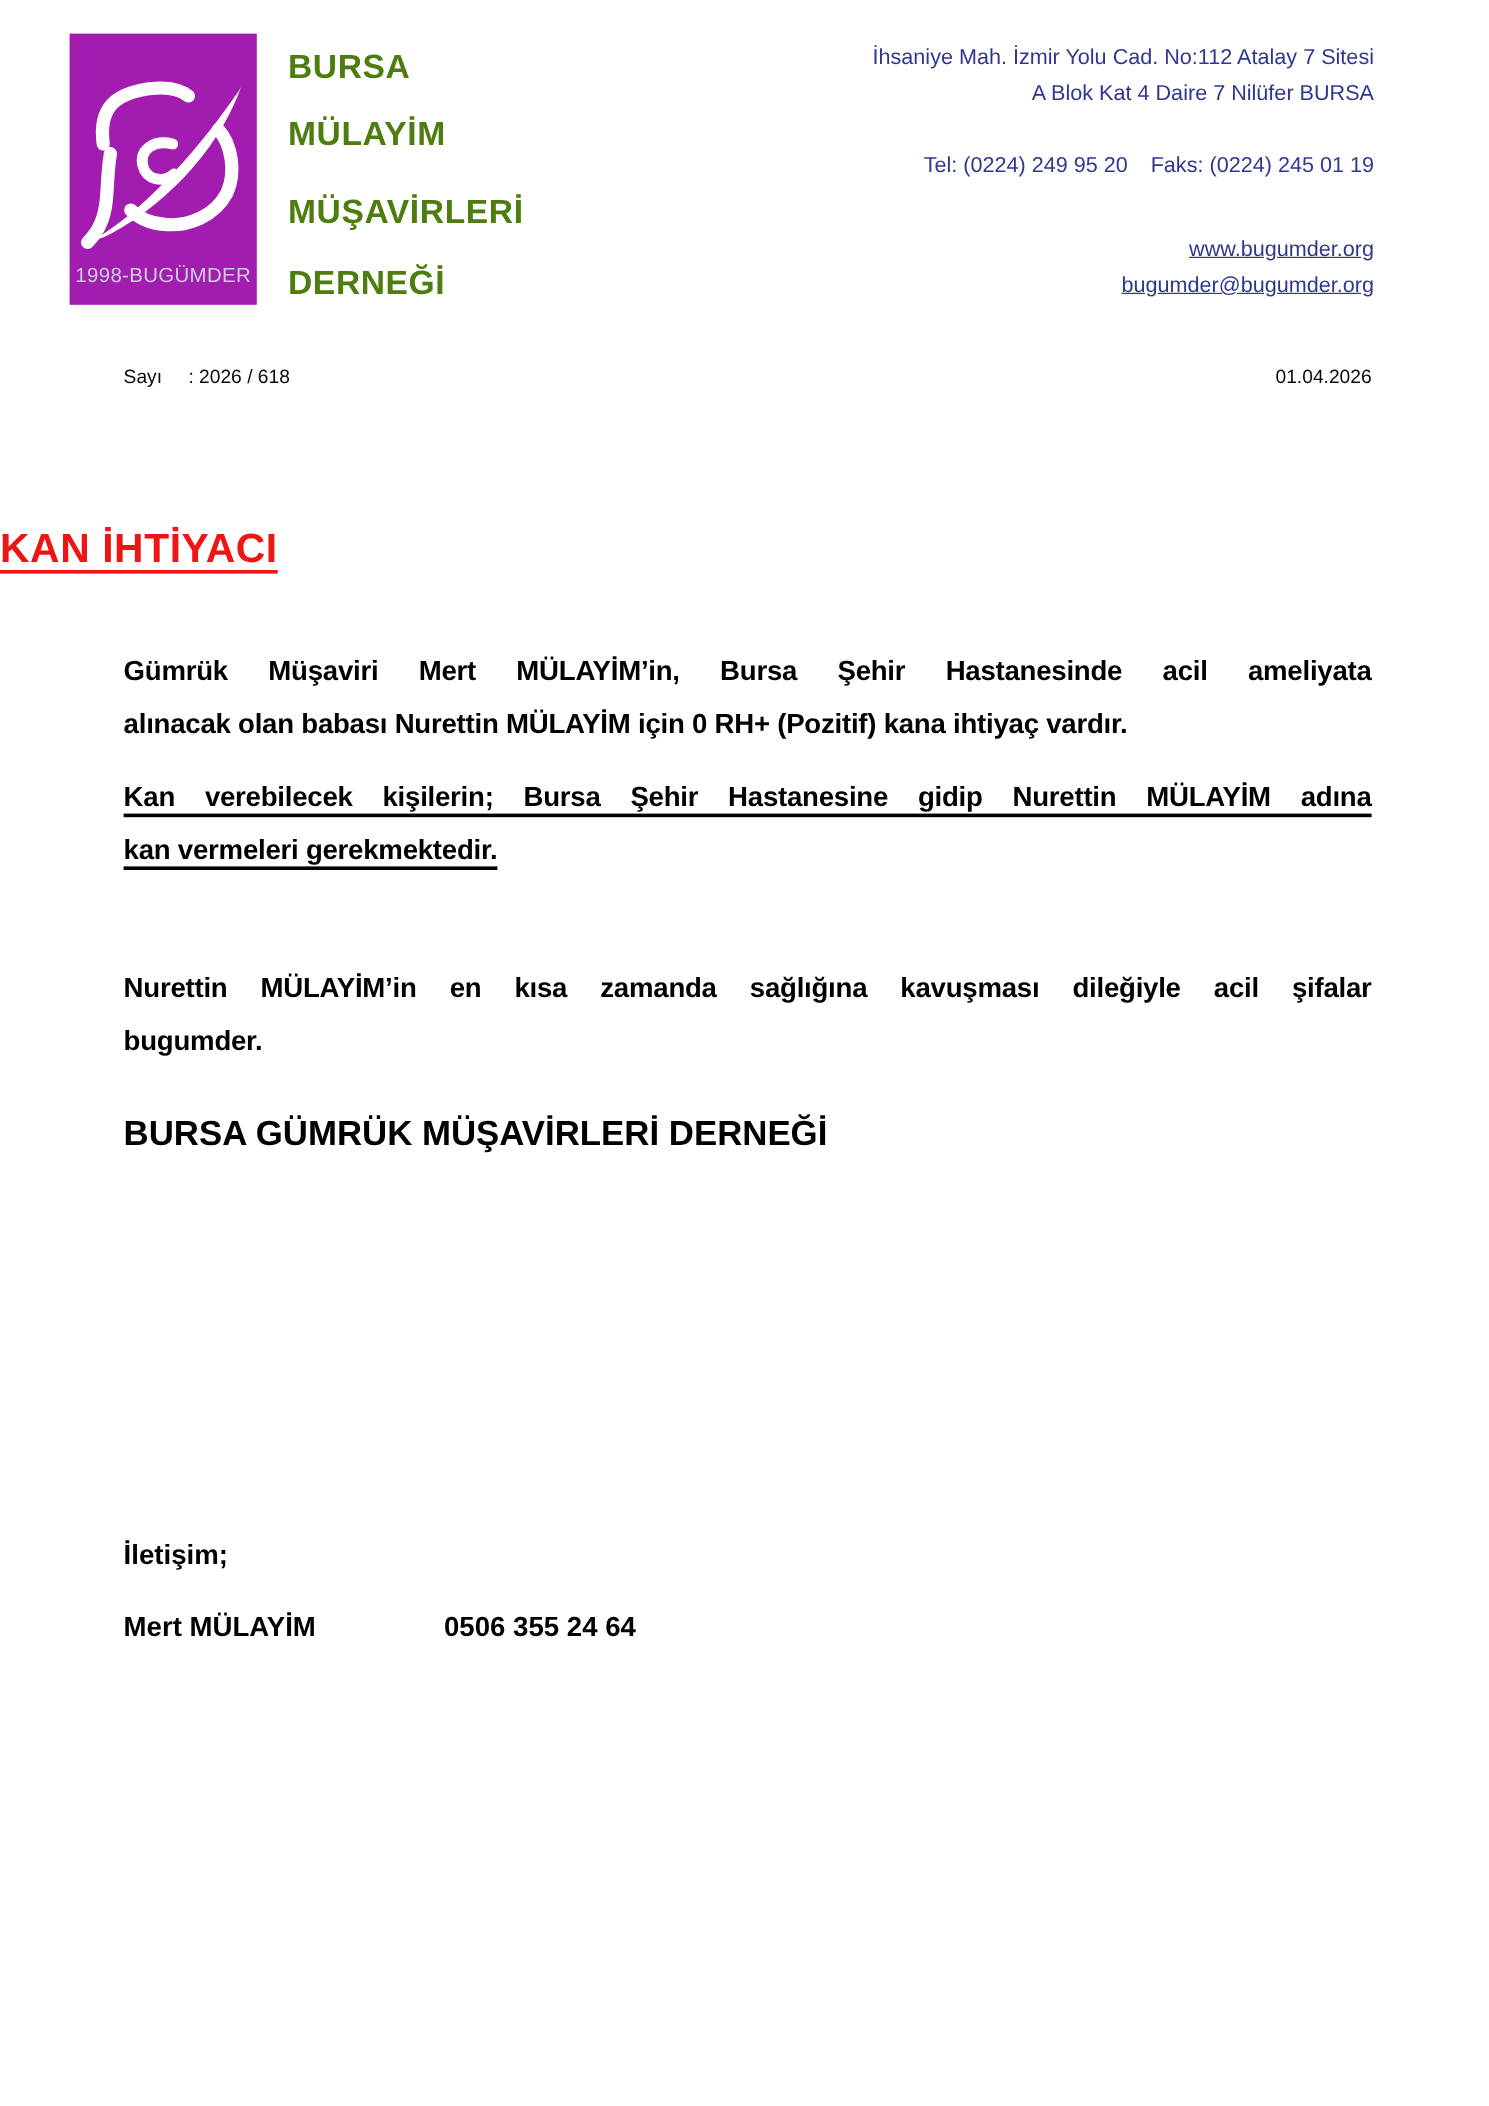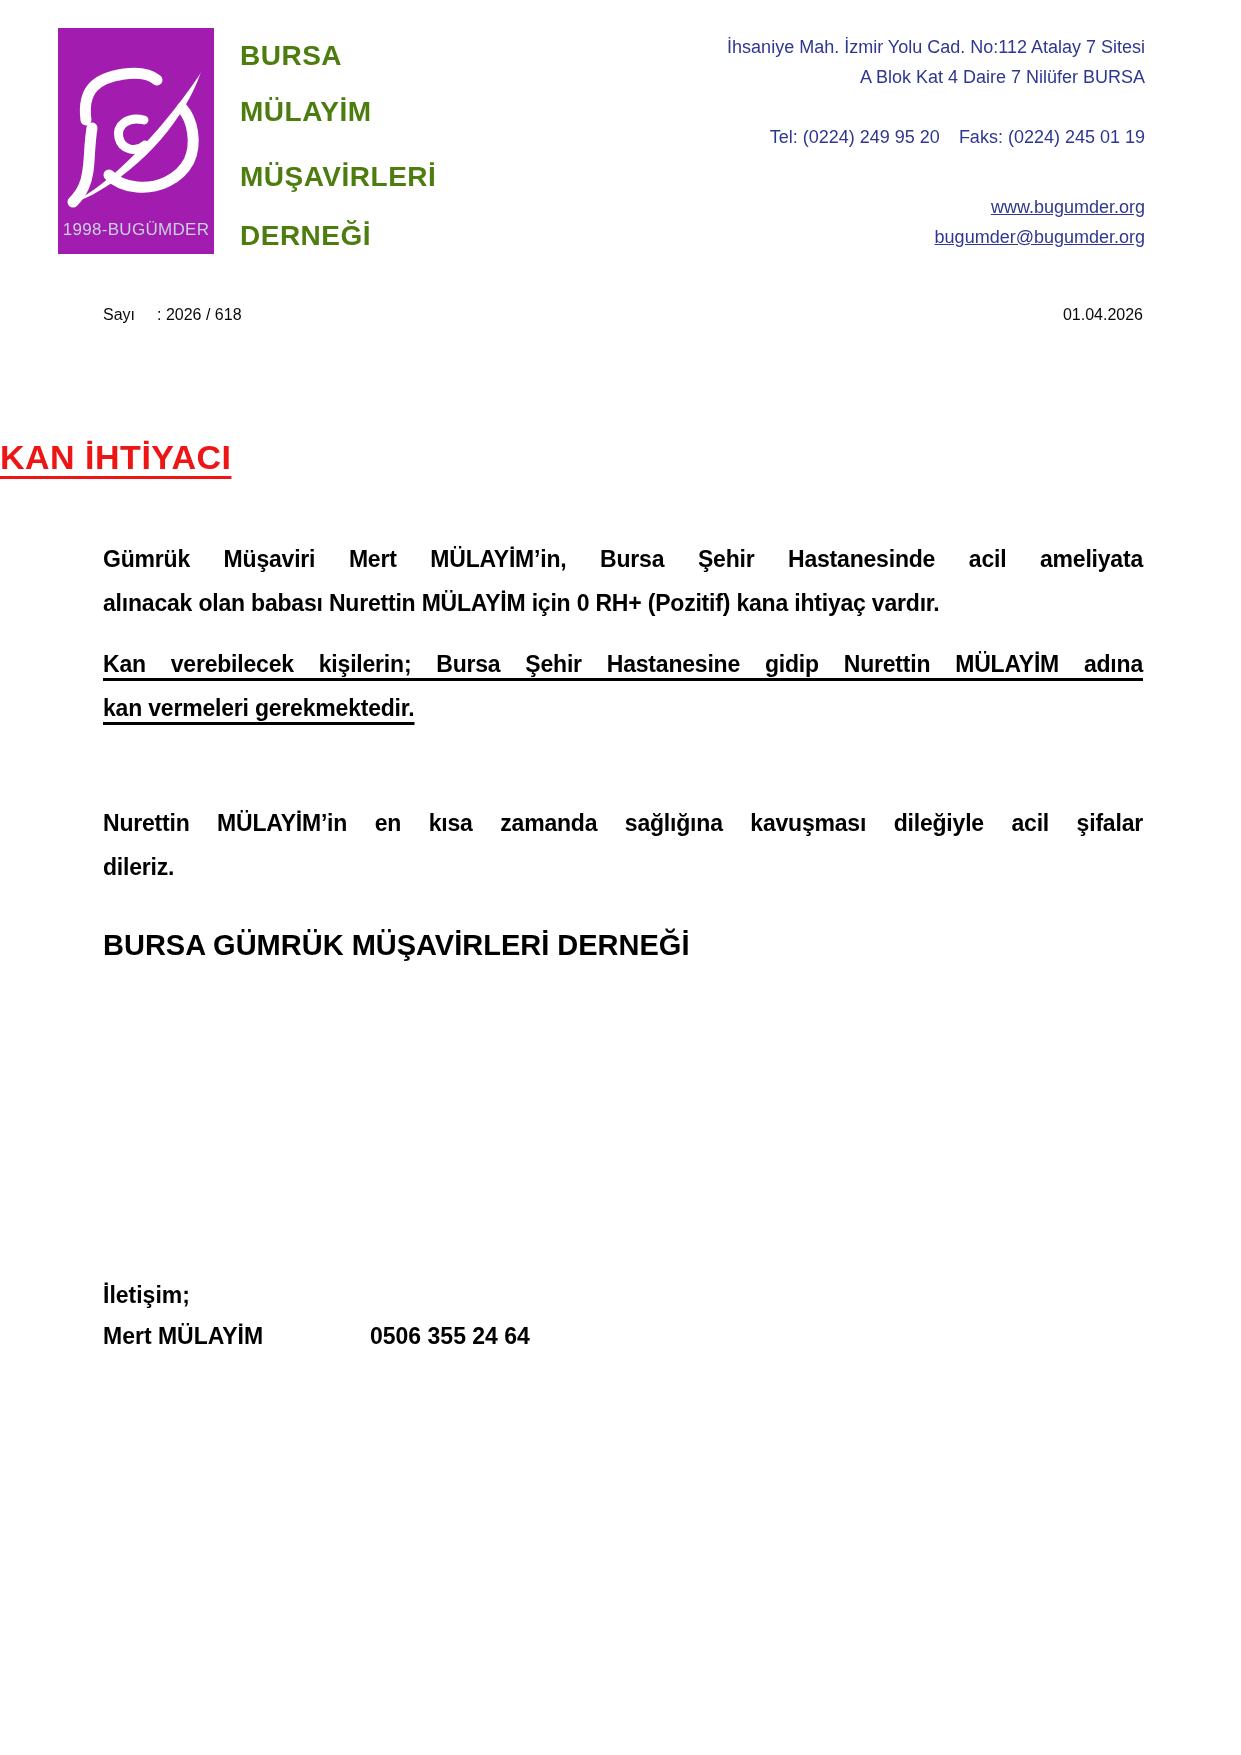--- a/index.html
+++ b/index.html
@@ -71,21 +71,21 @@
   .signature {
     position:absolute; left:103px; top:926px;
     font-size:29px; font-weight:bold; line-height:39px; white-space:nowrap;
   }
 
   
   .footer-contact {
     position:absolute; left:103px; top:1281px;
     font-size:23px; font-weight:bold; line-height:28px;
   }
-  .footer-row { margin-top:13px; }
+  .footer-row { margin-top:32px; }
   .footer-name { display:inline-block; width:267px; }
 </style>
 </head>
 <body>
 
 <div class="page">
 
   <div class="logo-badge">
     <svg width="156" height="222" viewBox="0 0 156 222" aria-hidden="true">
       <g stroke="#ffffff" fill="none" stroke-linecap="round">
@@ -131,21 +131,21 @@
     <div class="line">alınacak olan babası Nurettin MÜLAYİM için 0 RH+ (Pozitif) kana ihtiyaç vardır.</div>
   </div>
 
   <div class="para p2 underlined">
     <div class="line full">Kan verebilecek kişilerin; Bursa Şehir Hastanesine gidip Nurettin MÜLAYİM adına</div>
     <div class="line">kan vermeleri gerekmektedir.</div>
   </div>
 
   <div class="para p3">
     <div class="line full">Nurettin MÜLAYİM’in en kısa zamanda sağlığına kavuşması dileğiyle acil şifalar</div>
-    <div class="line">dileriz.</div>
+    <div class="line">bugumder.</div>
   </div>
 
   <div class="signature">
     <div>BURSA GÜMRÜK MÜŞAVİRLERİ DERNEĞİ</div>
   </div>
 
   <div class="footer-contact">
     <div>İletişim;</div>
     <div class="footer-row">
       <span class="footer-name">Mert MÜLAYİM</span><span>0506 355 24 64</span>

